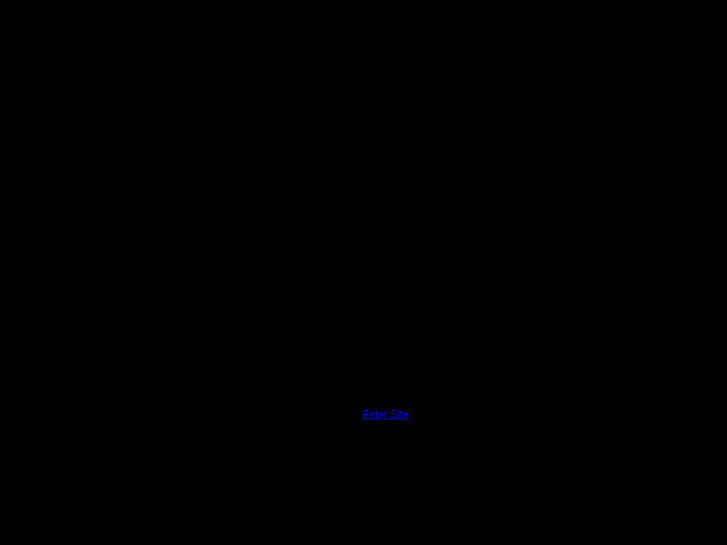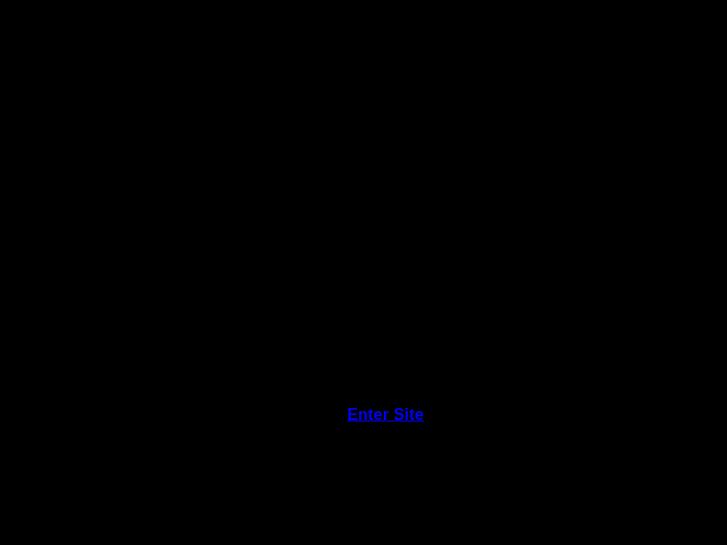--- a/index.html
+++ b/index.html
@@ -28,22 +28,22 @@
     display: flex;
     align-items: center;
     justify-content: center;
   }
   .enter-link {
     position: absolute;
     left: 50%;
     top: 414px;
     transform: translate(-50%, -50%);
     font-family: "Liberation Sans", sans-serif;
-    font-size: 16px;
-    font-weight: bold;
+    font-size: 10px;
+    font-weight: normal;
     line-height: 13px;
     color: #0000ff;
     text-decoration: underline;
     letter-spacing: 0.2px;
     white-space: nowrap;
     cursor: pointer;
     padding-left: 44px;
   }
 </style>
 </head>

